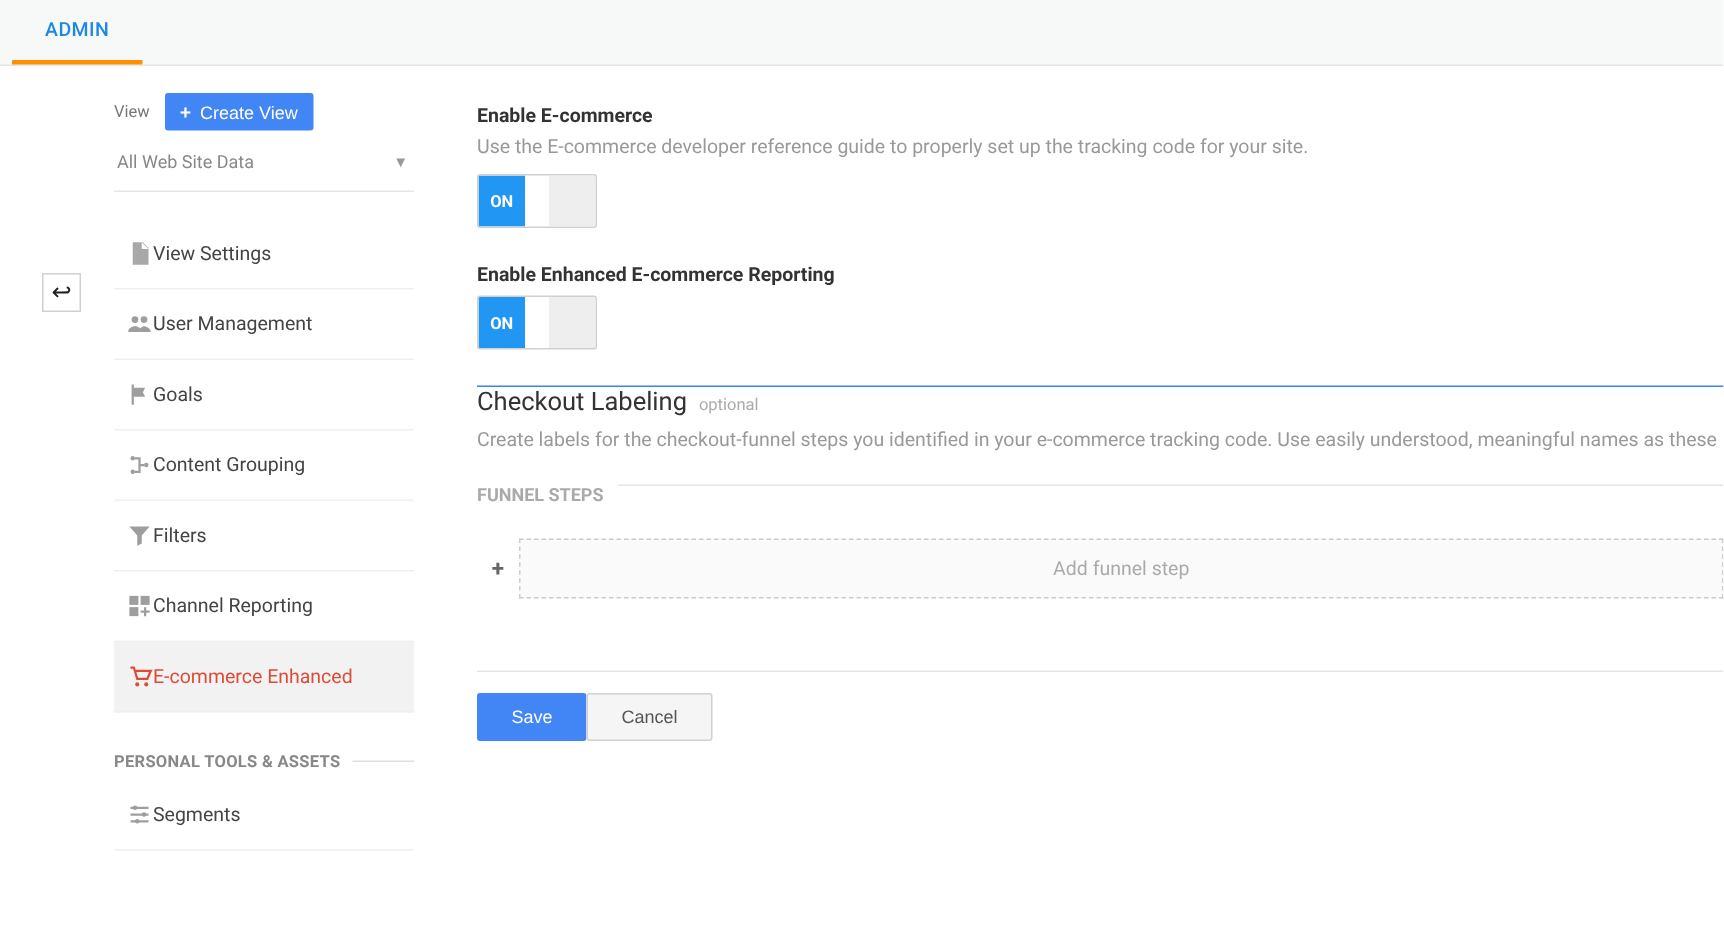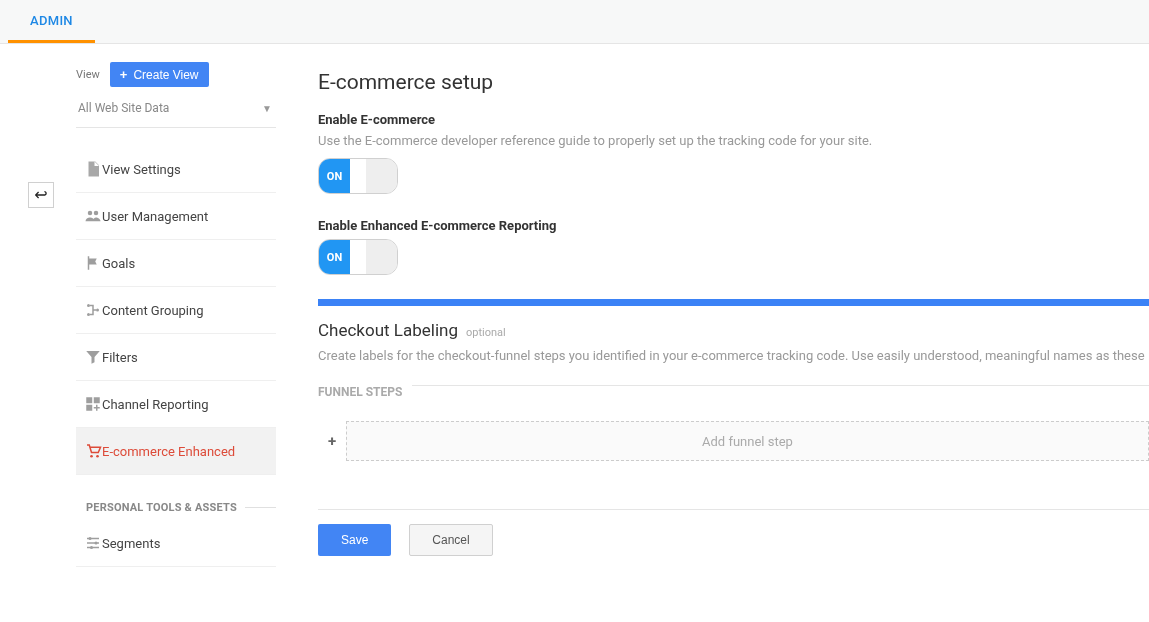--- a/index.html
+++ b/index.html
@@ -127,21 +127,21 @@
     justify-content: center;
   }
   .nav-badge {
     color: #f4511e;
     font-size: 10px;
     margin-left: 4px;
   }
   .section-header {
     display:flex;
     align-items:center;
-    margin: 26px 0 6px 10px;
+    margin: 26px 0 6px 0;
   }
   .section-header-text {
     font-size: 11px;
     font-weight: bold;
     color: #888;
     letter-spacing: 0.2px;
     padding-right: 8px;
   }
   .section-line {
     flex:1;
@@ -168,40 +168,39 @@
   .help-text {
     font-size: 13px;
     color: #999;
     margin: 0 0 10px 0;
   }
   .toggle {
     width: 80px;
     height: 36px;
     display: inline-flex;
     border: 1px solid #d0d0d0;
-    border-radius: 12px;
+    border-radius: 2px;
     overflow: hidden;
     cursor: pointer;
     margin-bottom: 24px;
     gap: 16px;
   }
   .toggle .half {
     width: 50%;
     display: flex;
     align-items: center;
     justify-content: center;
     font-size: 11px;
     font-weight: bold;
     color: #fff;
   }
   .toggle .on { background: #2196f3; }
   .toggle .off { background: #eeeeee; }
   .subsection {
-    border-top: 7px solid #3b82f6;
-    padding-top: 14px;
+    border-top: 1px solid #3b82f6;
   }
   .sub-title {
     font-size: 17px;
     font-weight: 400;
     color: #333;
   }
   .optional {
     font-size: 11px;
     color: #aaa;
     margin-left: 4px;
@@ -247,21 +246,20 @@
     justify-content:center;
     color: #aaa;
     font-size: 13px;
     cursor:pointer;
   }
   .button-row {
     border-top: 1px solid #e5e5e5;
     margin-top: 48px;
     padding-top: 14px;
     display:flex;
-    gap: 18px;
   }
   .btn {
     font-size: 12px;
     font-weight: 500;
     border-radius: 2px;
     padding: 8px 22px;
     cursor:pointer;
     border: 1px solid transparent;
   }
   .btn-primary {
@@ -378,21 +376,20 @@
         <span>Segments</span>
       </div>
       <div class="nav-item" style="border-bottom:none">
         
         
       </div>
     </div>
   </div>
 
   <div class="content">
-    <h1 class="page-title">E-commerce setup</h1>
 
     <div class="field-label">Enable E-commerce</div>
     <div class="help-text">Use the E-commerce developer reference guide to properly set up the tracking code for your site.</div>
     <div class="toggle">
       <div class="half on">ON</div>
       <div class="half off"></div>
     </div>
 
     <div class="field-label">Enable Enhanced E-commerce Reporting</div>
     <div class="toggle">

